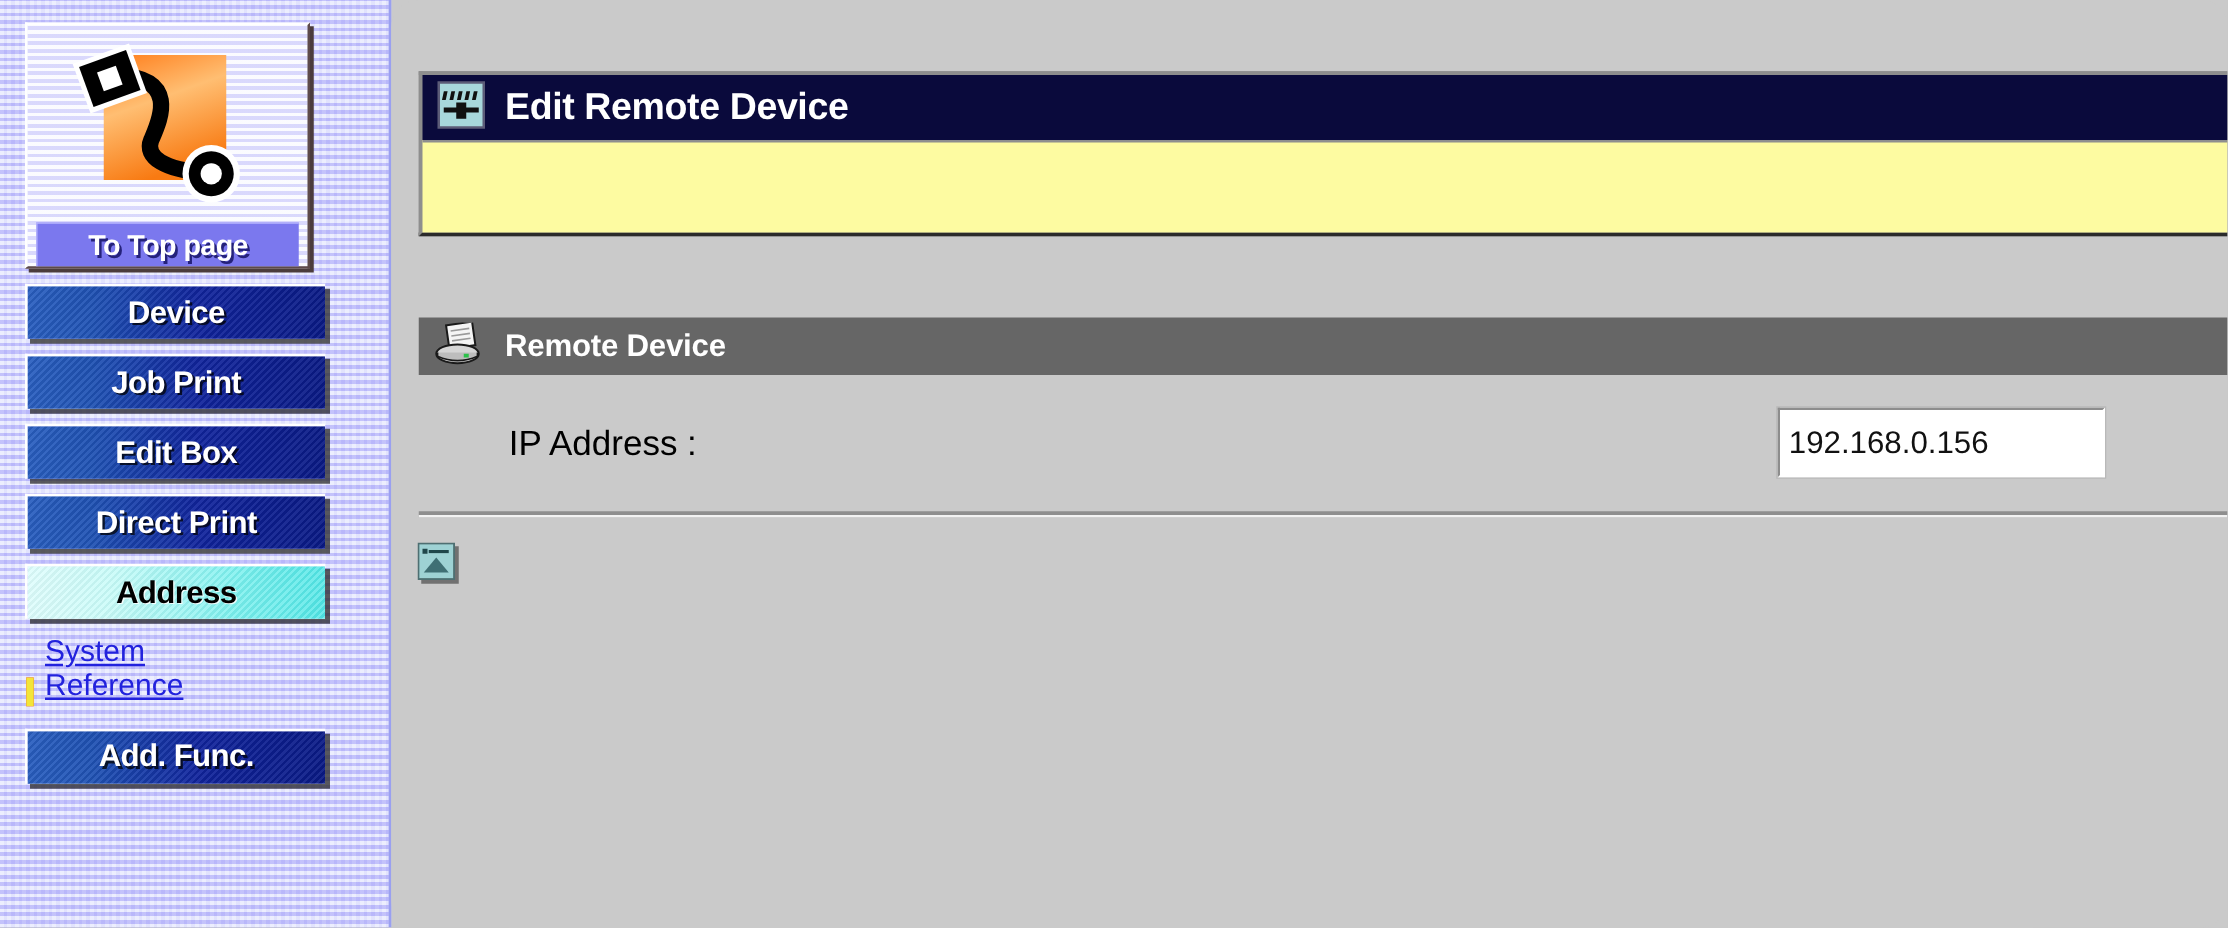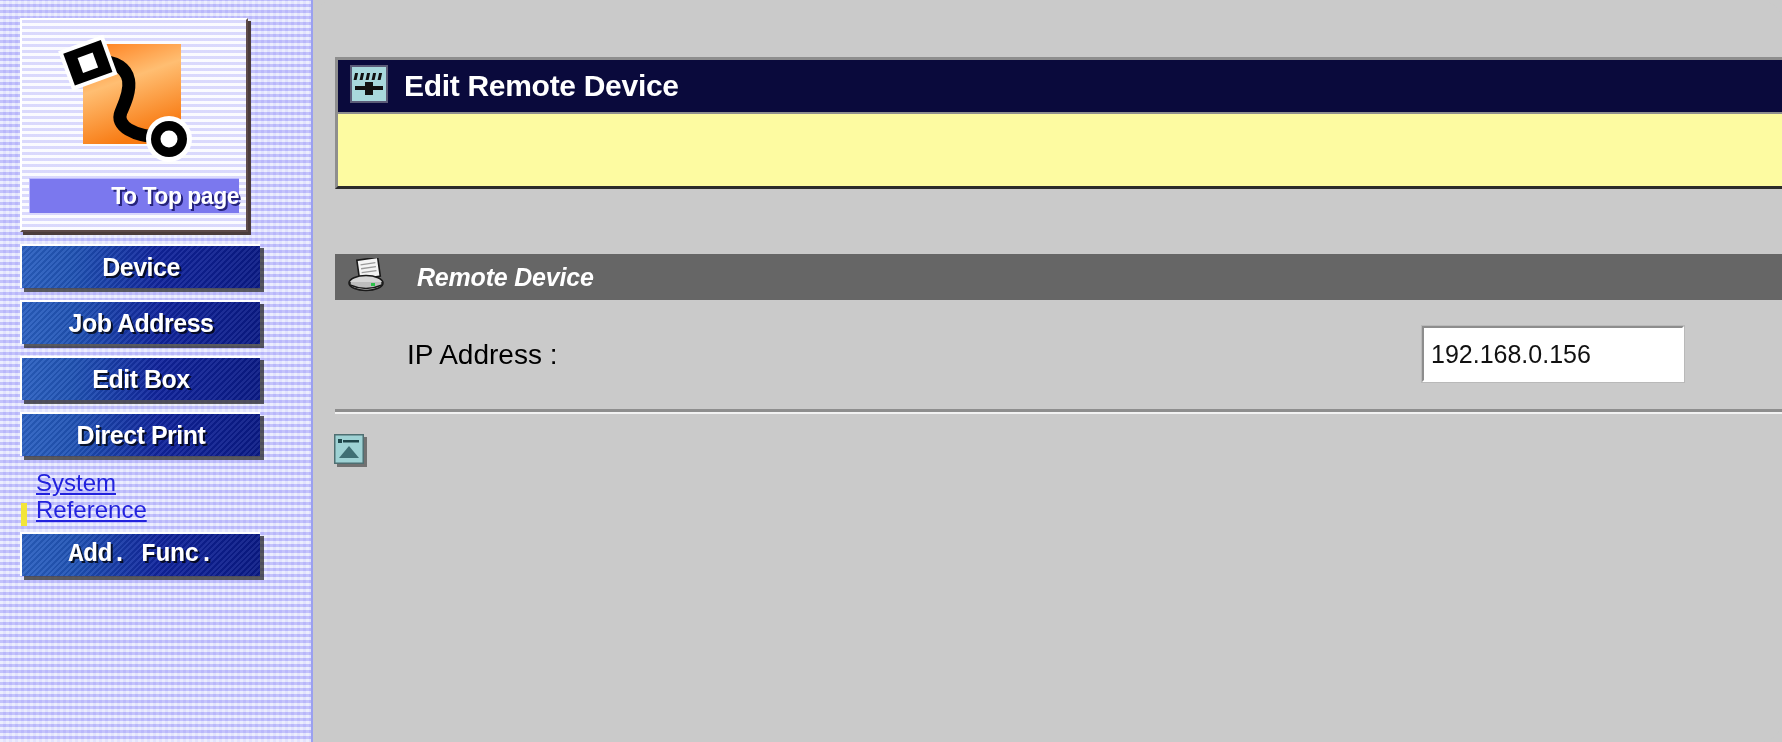--- a/index.html
+++ b/index.html
@@ -72,28 +72,28 @@
     padding: 6px 5px 0 5px;
   }
   .logo-art {
     position: relative;
     width: 100%;
     height: 148px;
   }
   .logo-art svg { display: block; margin: 0 auto; }
 
   .toptop {
-    margin: 4px 2px 17px 2px;
+    margin: 4px 2px 0 2px;
     height: 34px;
     background: #7b78ee;
     border-top: 1px solid #b9b6ff;
     border-left: 1px solid #b9b6ff;
     display: flex;
     align-items: center;
-    justify-content: flex-end;
+    justify-content: center;
     cursor: pointer;
   }
   .toptop span {
     font-size: 23px;
     font-weight: bold;
     color: #ffffff;
     letter-spacing: -0.5px;
     text-shadow: 2px 2px 0 #25227a;
   }
 
@@ -233,26 +233,25 @@
     right: -60px;
     height: 46px;
     background: #666666;
     display: flex;
     align-items: center;
     padding-left: 12px;
     box-sizing: border-box;
   }
   .sectionbar .sicon { flex: 0 0 auto; margin-right: 14px; }
   .sectionbar h2 {
-    margin: 16px;
+    margin: 3px;
     font-size: 25px;
     font-weight: bold;
     color: #ffffff;
     letter-spacing: -0.2px;
-    font-style: italic;
   }
 
   
   .formrow {
     position: absolute;
     left: 22px;
     top: 318px;
     right: -60px;
     height: 74px;
     display: flex;
@@ -339,37 +338,40 @@
         </div>
         <div class="toptop">
           <span>To Top page</span>
         </div>
       </div>
 
       <div class="navbtn">
         <span>Device</span>
       </div>
       <div class="navbtn">
-        <span>Job Address</span>
+        <span>Job Print</span>
       </div>
       <div class="navbtn">
         <span>Edit Box</span>
       </div>
       <div class="navbtn">
         <span>Direct Print</span>
+      </div>
+      <div class="navbtn active">
+        <span>Address</span>
       </div>
 
       <div class="linkrow">
         <span class="bullet">
           <span class="sq-bullet"></span>
         </span>
         <a href="#">System Reference</a>
       </div>
 
-      <div class="navbtn" style="margin-top:8px;font-family:Liberation Mono, monospace;">
+      <div class="navbtn" style="margin-top:20px;">
         <span>Add. Func.</span>
       </div>
 
       <div class="spacer-24"></div>
 
 
     </div>
   </div>
 
   <div class="main">

